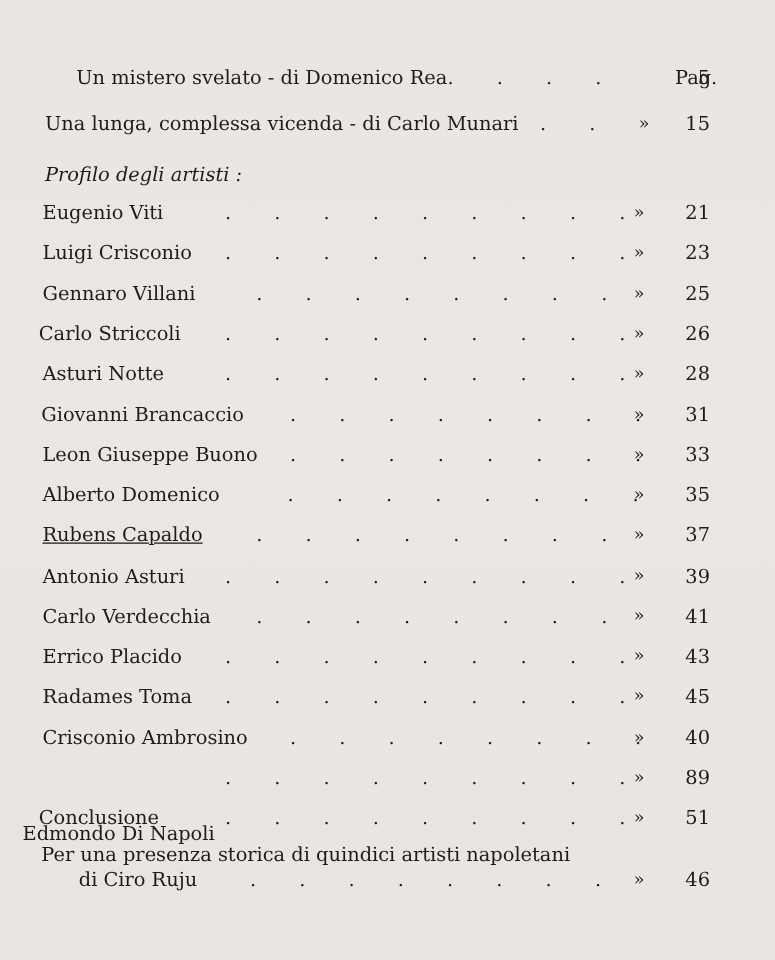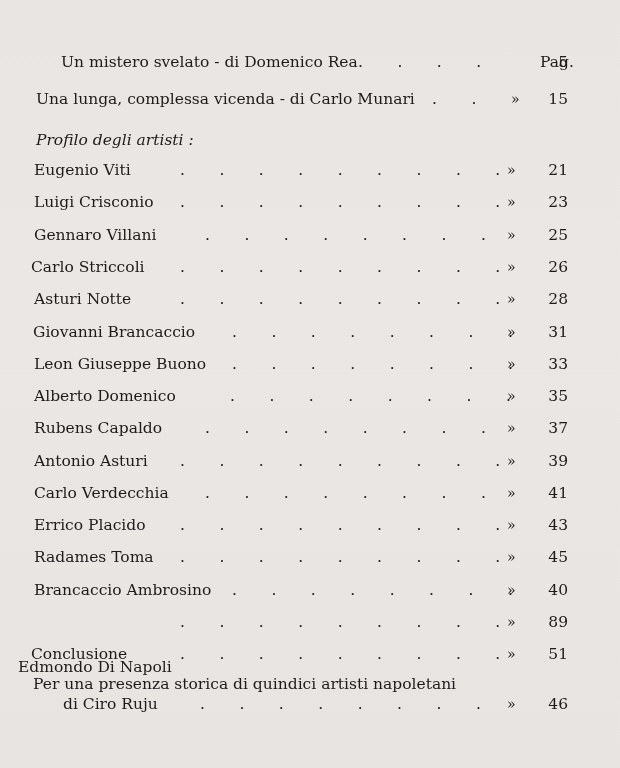--- a/index.html
+++ b/index.html
@@ -89,21 +89,21 @@
         <span class="mark">»</span>
         <span class="page">33</span>
       </div>
       <div class="row" style="top: 387px;">
         <span class="title" style="left:34px;">Alberto Domenico</span>
         <span class="dots" style="left:230px;">.       .       .       .       .       .       .       .</span>
         <span class="mark">»</span>
         <span class="page">35</span>
       </div>
       <div class="row" style="top: 419px;">
-        <span class="title" style="left:34px;">Rubens Capaldo</span>
+        <span class="title" style="left:34px;text-decoration:underline;">Rubens Capaldo</span>
         <span class="dots" style="left:205px;">.       .       .       .       .       .       .       .</span>
         <span class="mark">»</span>
         <span class="page">37</span>
       </div>
       <div class="row" style="top: 452px;">
         <span class="title" style="left:34px;">Antonio Asturi</span>
         <span class="dots" style="left:180px;">.       .       .       .       .       .       .       .       .</span>
         <span class="mark">»</span>
         <span class="page">39</span>
       </div>
@@ -119,21 +119,21 @@
         <span class="mark">»</span>
         <span class="page">43</span>
       </div>
       <div class="row" style="top: 548px;">
         <span class="title" style="left:34px;">Radames Toma</span>
         <span class="dots" style="left:180px;">.       .       .       .       .       .       .       .       .</span>
         <span class="mark">»</span>
         <span class="page">45</span>
       </div>
       <div class="row" style="top: 581px;">
-        <span class="title" style="left:34px;">Brancaccio Ambrosino</span>
+        <span class="title" style="left:34px;">Crisconio Ambrosino</span>
         <span class="dots" style="left:232px;">.       .       .       .       .       .       .       .</span>
         <span class="mark">»</span>
         <span class="page">40</span>
       </div>
       <div class="row" style="top: 613px;">
         <span class="title" style="left:18px;margin-top:45px;">Edmondo Di Napoli</span>
         <span class="dots" style="left:180px;">.       .       .       .       .       .       .       .       .</span>
         <span class="mark">»</span>
         <span class="page">89</span>
       </div>

